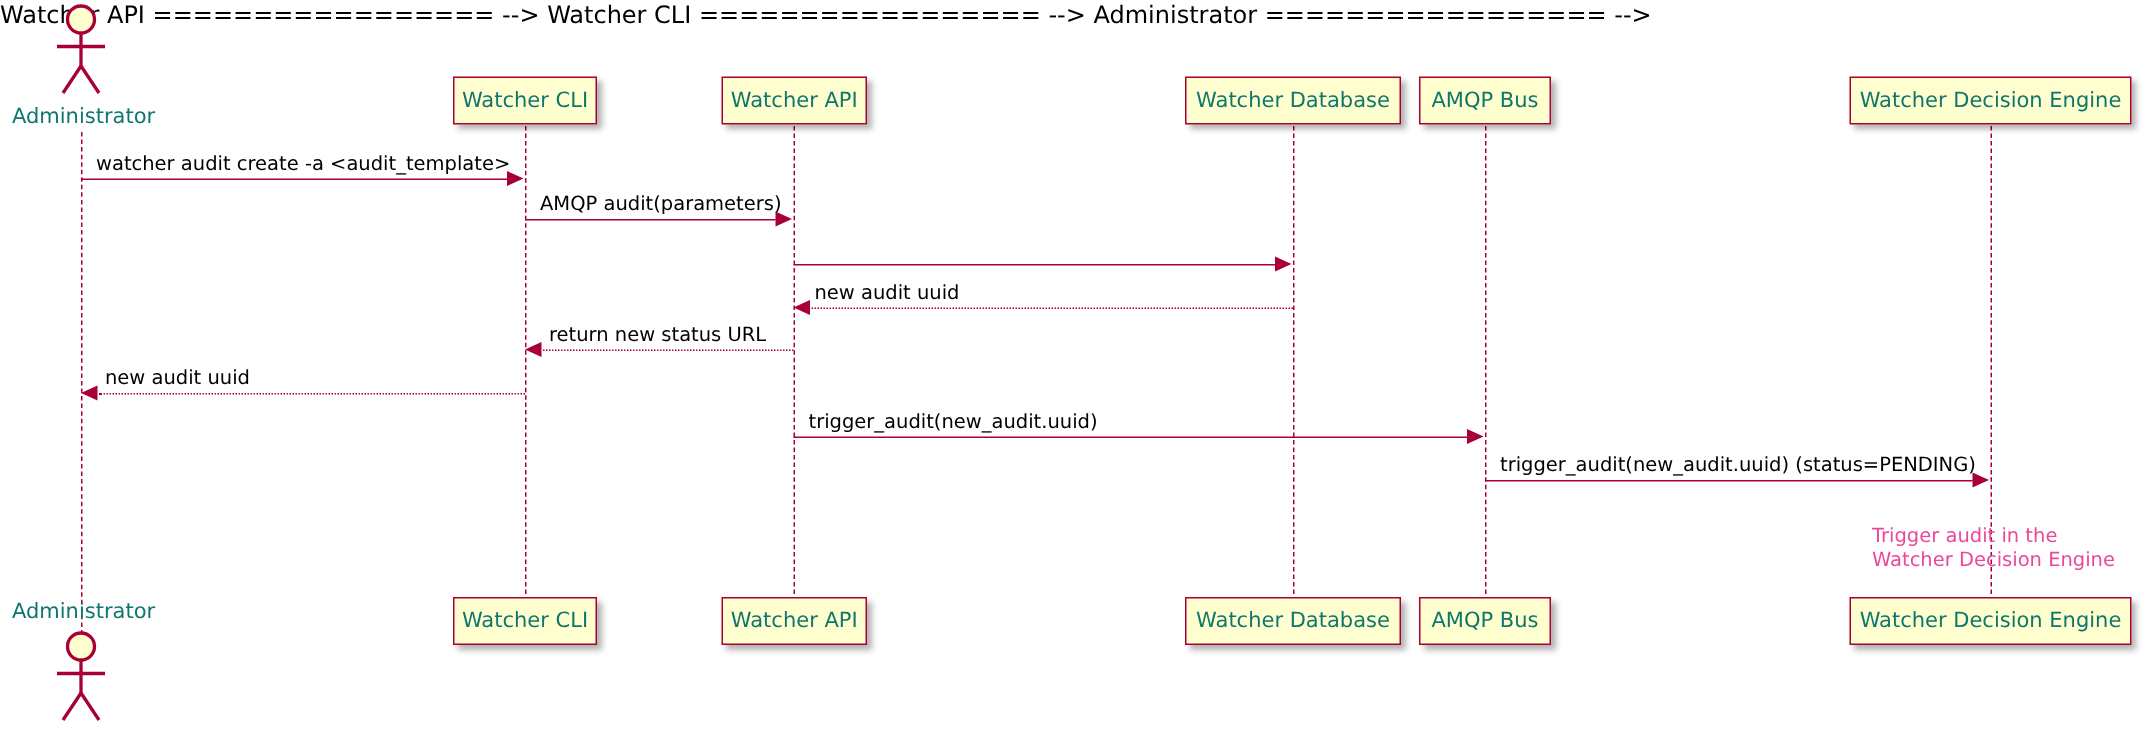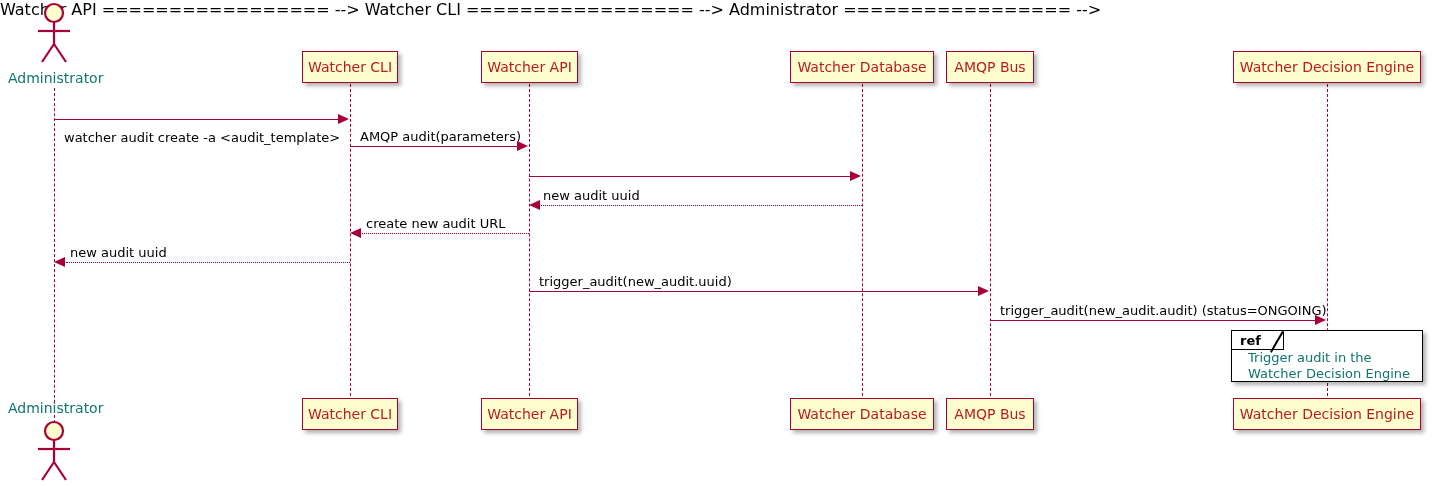--- a/index.html
+++ b/index.html
@@ -17,21 +17,21 @@
     height: 486px;
     background: #FFFFFF;
     overflow: hidden;
   }
   
   .participant {
     position: absolute;
     box-sizing: border-box;
     background: #FEFECE;
     border: 1.6px solid #A80036;
-    color: #b91c1c;
+    color: #0f766e;
     font-size: 14px;
     line-height: 1;
     display: flex;
     align-items: center;
     justify-content: center;
     white-space: nowrap;
     box-shadow: 3px 3px 4px rgba(0,0,0,0.30);
     text-align: center;
   }
   
@@ -104,21 +104,21 @@
     line-height: 1.2;
   }
   .ref-tab-slash {
     position: absolute;
     background: #000000;
     transform-origin: 0 0;
   }
   .ref-body {
     position: absolute;
     font-size: 13px;
-    color: #0f766e;
+    color: #ec4899;
     line-height: 1.35;
     white-space: nowrap;
     text-align: left;
   }
 </style>
 </head>
 <body>
 
 <div id="diagram">
 
@@ -166,59 +166,55 @@
   <div class="participant" style="left:1233px; top:51px; width:188px; height:32px;">Watcher Decision Engine</div>
 
   
   <div class="participant" style="left:302px; top:398px; width:96px; height:32px;">Watcher CLI</div>
   <div class="participant" style="left:481px; top:398px; width:97px; height:32px;">Watcher API</div>
   <div class="participant" style="left:790px; top:398px; width:144px; height:32px;">Watcher Database</div>
   <div class="participant" style="left:946px; top:398px; width:88px; height:32px;">AMQP Bus</div>
   <div class="participant" style="left:1233px; top:398px; width:188px; height:32px;">Watcher Decision Engine</div>
 
   
-  <div class="msg-label" style="left:64px; top:103px;margin-top:28px;">watcher audit create -a &lt;audit_template&gt;</div>
+  <div class="msg-label" style="left:64px; top:103px;">watcher audit create -a &lt;audit_template&gt;</div>
   <div class="msg-line" style="left:54px; top:119px; width:284px;"></div>
   <div class="arrow-head right" style="left:338px; top:114px;"></div>
 
   
   <div class="msg-label" style="left:360px; top:130px;">AMQP audit(parameters)</div>
   <div class="msg-line" style="left:350px; top:146px; width:167px;"></div>
   <div class="arrow-head right" style="left:517px; top:141px;"></div>
 
   
   <div class="msg-line" style="left:529px; top:176px; width:321px;"></div>
   <div class="arrow-head right" style="left:850px; top:171px;"></div>
 
    Watcher API ================= --&gt;
   <div class="msg-label" style="left:543px; top:189px;">new audit uuid</div>
   <div class="msg-line dotted" style="left:541px; top:205px; width:321px;"></div>
   <div class="arrow-head left" style="left:529px; top:200px;"></div>
 
    Watcher CLI ================= --&gt;
-  <div class="msg-label" style="left:366px; top:217px;">create new audit URL</div>
+  <div class="msg-label" style="left:366px; top:217px;">return new status URL</div>
   <div class="msg-line dotted" style="left:362px; top:233px; width:167px;"></div>
   <div class="arrow-head left" style="left:350px; top:228px;"></div>
 
    Administrator ================= --&gt;
   <div class="msg-label" style="left:70px; top:246px;">new audit uuid</div>
   <div class="msg-line dotted" style="left:66px; top:262px; width:284px;"></div>
   <div class="arrow-head left" style="left:54px; top:257px;"></div>
 
   
   <div class="msg-label" style="left:539px; top:275px;">trigger_audit(new_audit.uuid)</div>
   <div class="msg-line" style="left:529px; top:291px; width:449px;"></div>
   <div class="arrow-head right" style="left:978px; top:286px;"></div>
 
   
-  <div class="msg-label" style="left:1000px; top:304px;">trigger_audit(new_audit.audit) (status=ONGOING)</div>
+  <div class="msg-label" style="left:1000px; top:304px;">trigger_audit(new_audit.uuid) (status=PENDING)</div>
   <div class="msg-line" style="left:990px; top:320px; width:325px;"></div>
   <div class="arrow-head right" style="left:1315px; top:315px;"></div>
 
   
-  <div class="ref-box" style="left:1231px; top:330px; width:192px; height:52px;">
-    <div class="ref-tab" style="position:absolute; left:0; top:0; height:19px;">ref</div>
-    <div class="ref-tab-slash" style="left:50px; top:0px; width:1.8px; height:24px; transform:rotate(30deg);"></div>
-  </div>
   <div class="ref-body" style="left:1248px; top:349px;">Trigger audit in the</div>
   <div class="ref-body" style="left:1248px; top:365px;">Watcher Decision Engine</div>
 
 </div>
 
 </body></html>

